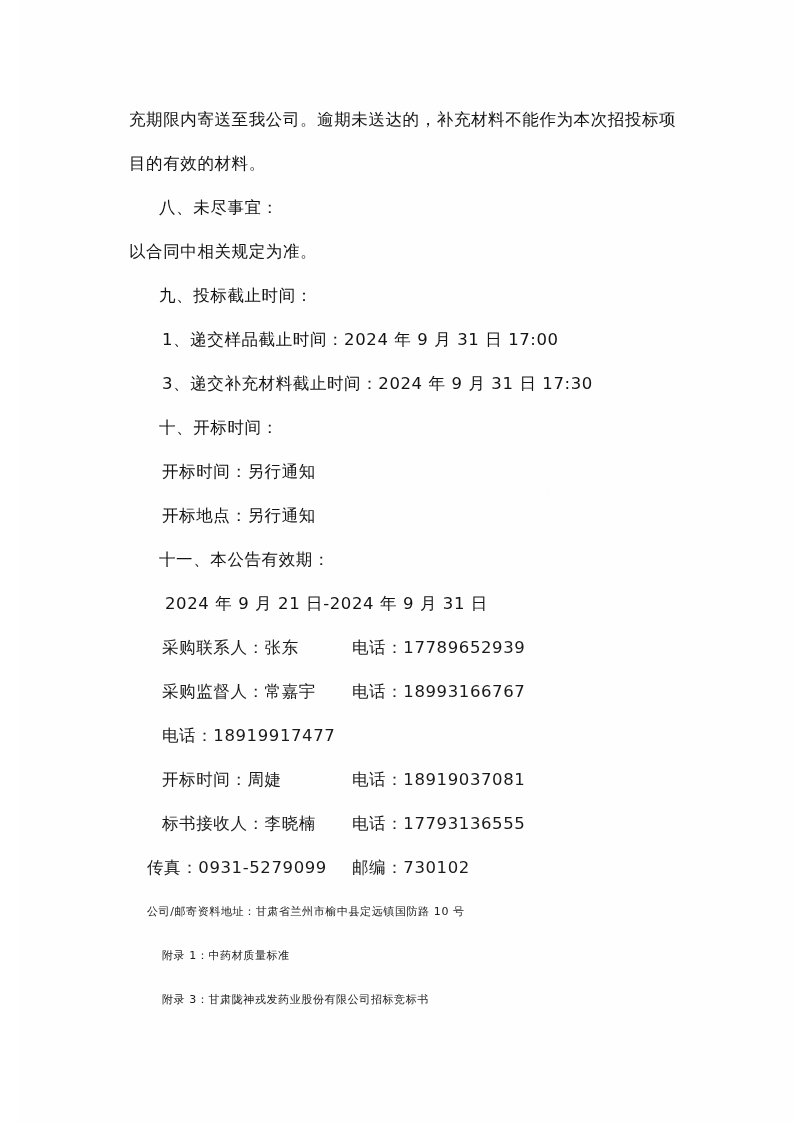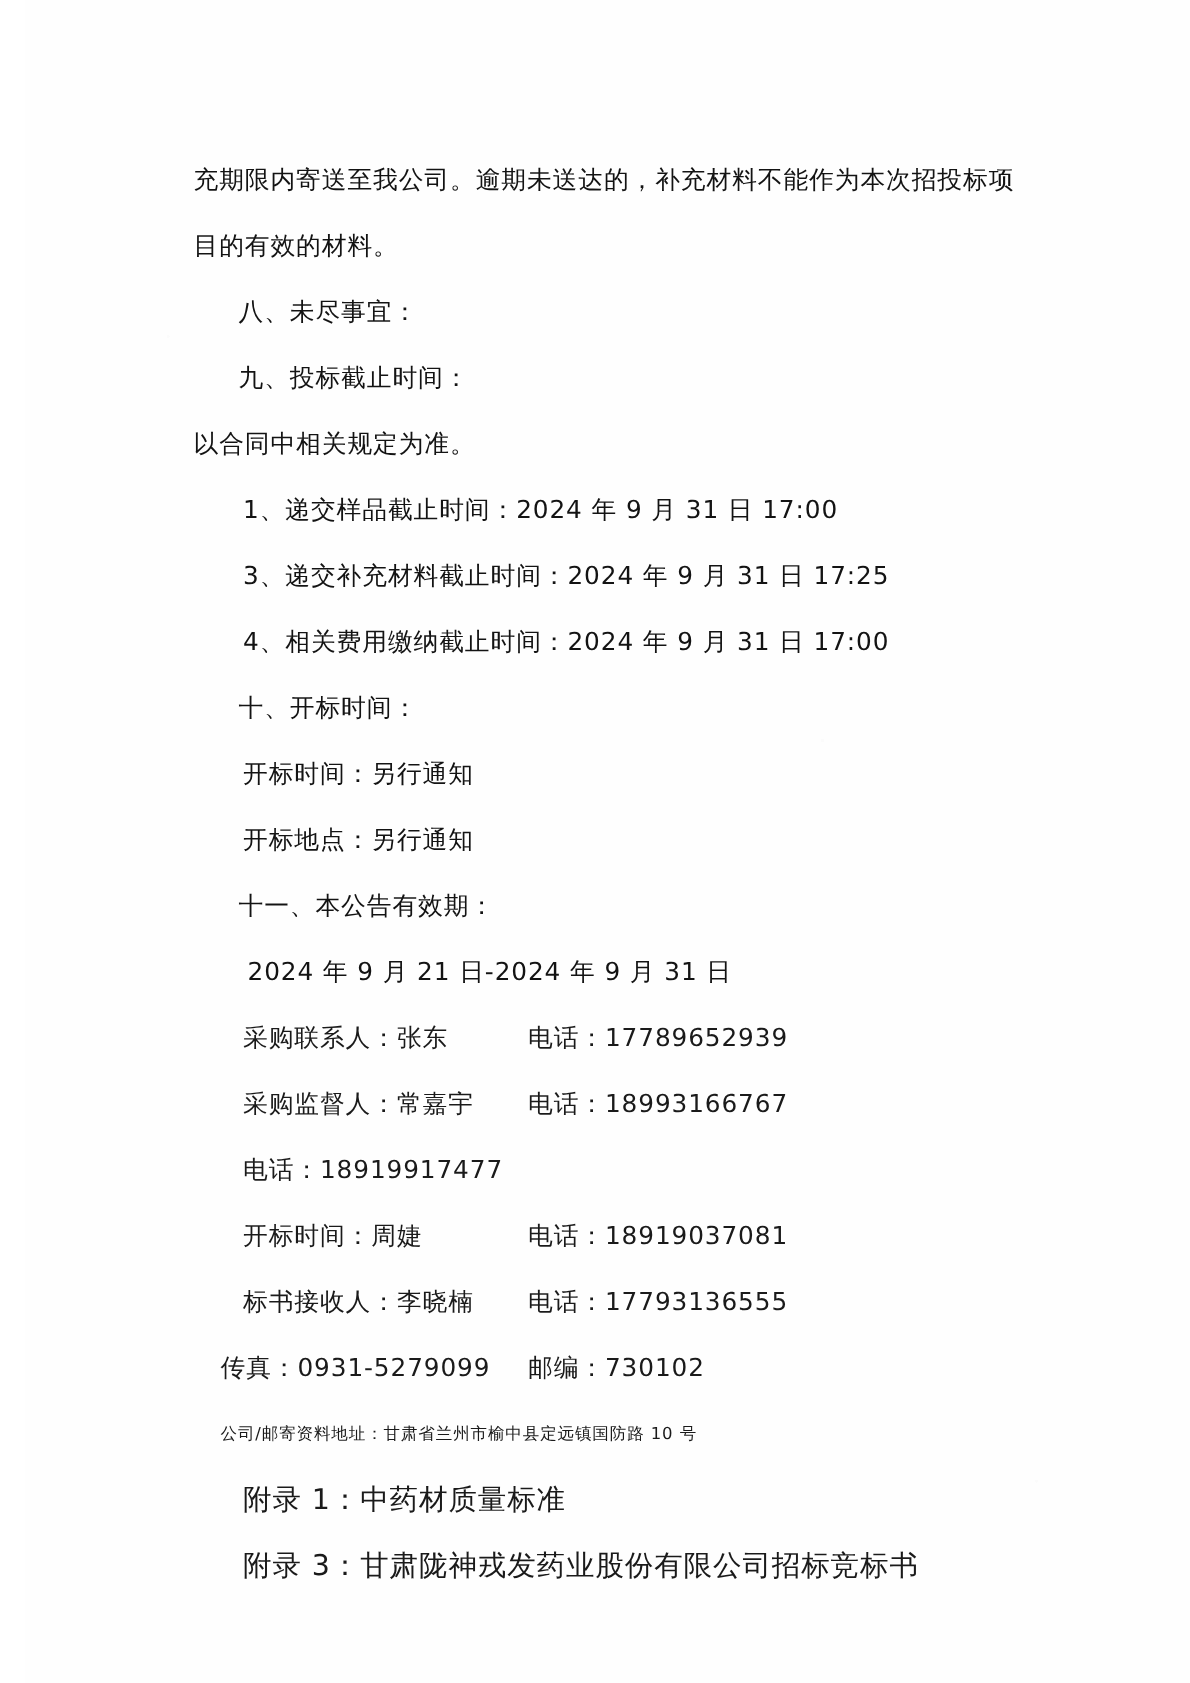--- a/index.html
+++ b/index.html
@@ -74,43 +74,42 @@
     flex: 0 0 205px;
   }
   .addr-line {
     font-size: 11px;
     line-height: 44px;
     letter-spacing: 0.6px;
     padding-left: 18px;
     white-space: nowrap;
   }
   .appendix-line {
-    font-size: 19px;
+    font-size: 11px;
     line-height: 44px;
     letter-spacing: 0.6px;
     padding-left: 33px;
     white-space: nowrap;
   }
 </style>
 </head>
 <body>
 
 <div class="page">
   <div class="content">
 
     <div class="line wrap">充期限内寄送至我公司。逾期未送达的，补充材料不能作为本次招投标项目的有效的材料。</div>
 
     <div class="line indent-1">八、未尽事宜：</div>
+    <div class="line">以合同中相关规定为准。</div>
+
     <div class="line indent-1">九、投标截止时间：</div>
 
-    <div class="line">以合同中相关规定为准。</div>
-
     <div class="line indent-2">1、递交样品截止时间：2024 年 9 月 31 日 17:00</div>
-    <div class="line indent-2">3、递交补充材料截止时间：2024 年 9 月 31 日 17:25</div>
-    <div class="line indent-2">4、相关费用缴纳截止时间：2024 年 9 月 31 日 17:00</div>
+    <div class="line indent-2">3、递交补充材料截止时间：2024 年 9 月 31 日 17:30</div>
 
     <div class="line indent-1">十、开标时间：</div>
     <div class="line indent-2">开标时间：另行通知</div>
     <div class="line indent-2">开标地点：另行通知</div>
 
     <div class="line indent-1">十一、本公告有效期：</div>
     <div class="line indent-small">2024 年 9 月 21 日-2024 年 9 月 31 日</div>
 
     <div class="contact-row">
       <span class="contact-role">采购联系人：张东</span>

